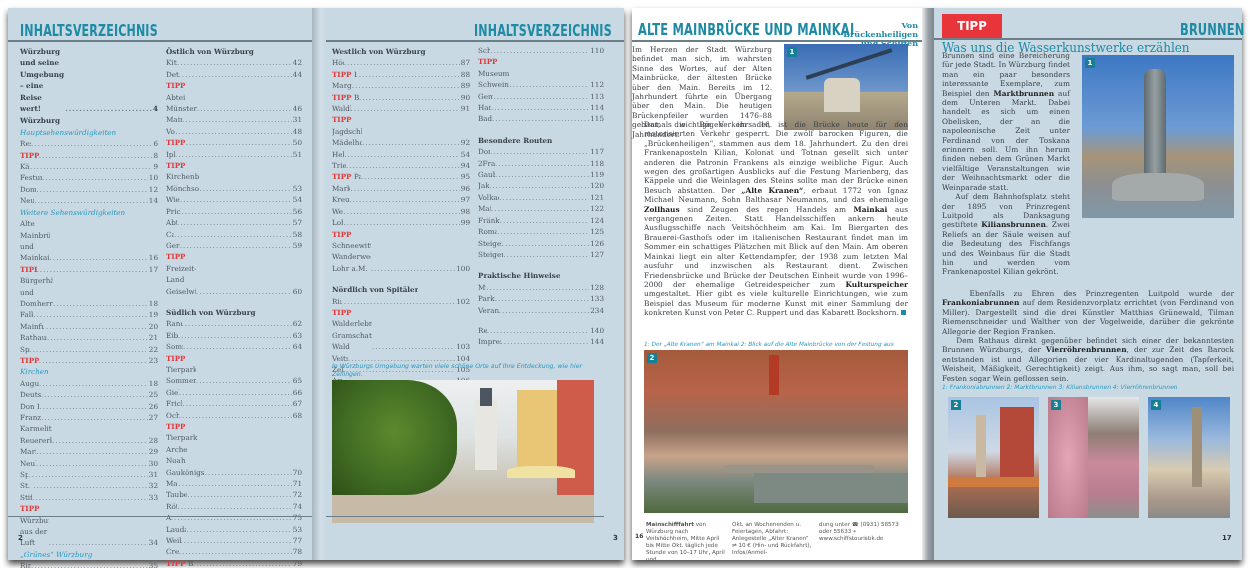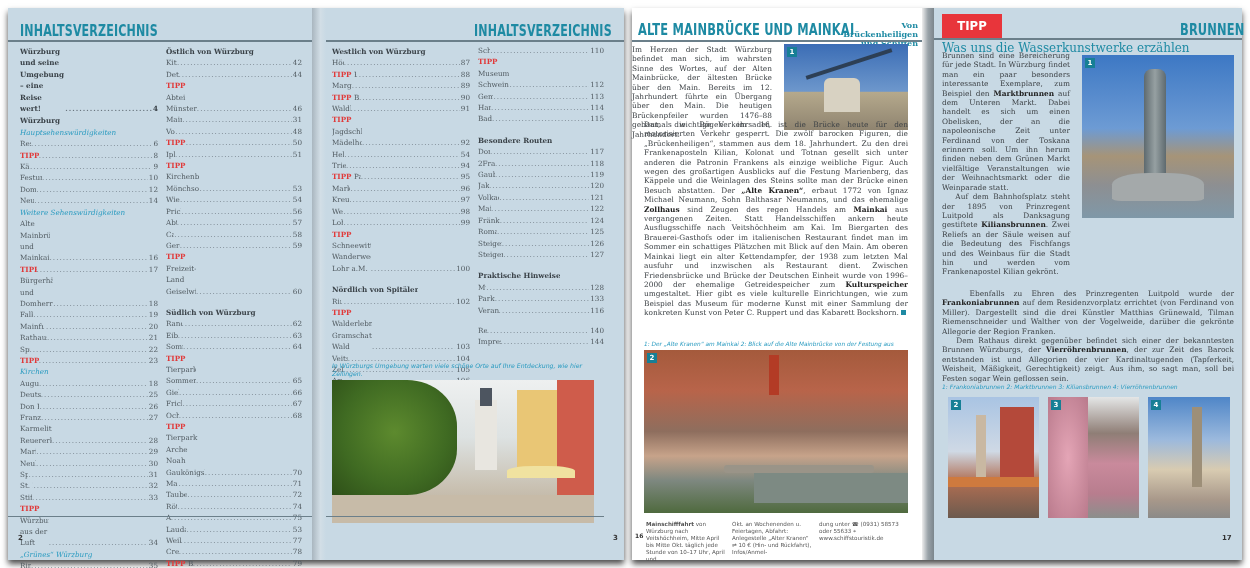--- a/index.html
+++ b/index.html
@@ -558,21 +558,21 @@
           <span class="p">128</span>
         </div>
         <div class="row">
           <span class="t">Parks und Gärten</span>
           <span class="d"></span>
           <span class="p">133</span>
         </div>
         <div class="row">
           <span class="t">Veranstaltungen/Feste</span>
           <span class="d"></span>
-          <span class="p">116</span>
+          <span class="p">234</span>
         </div>
         <div class="gap"></div>
         <div class="row">
           <span class="t">Register</span>
           <span class="d"></span>
           <span class="p">140</span>
         </div>
         <div class="row">
           <span class="t">Impressum/Bildnachweis</span>
           <span class="d"></span>

